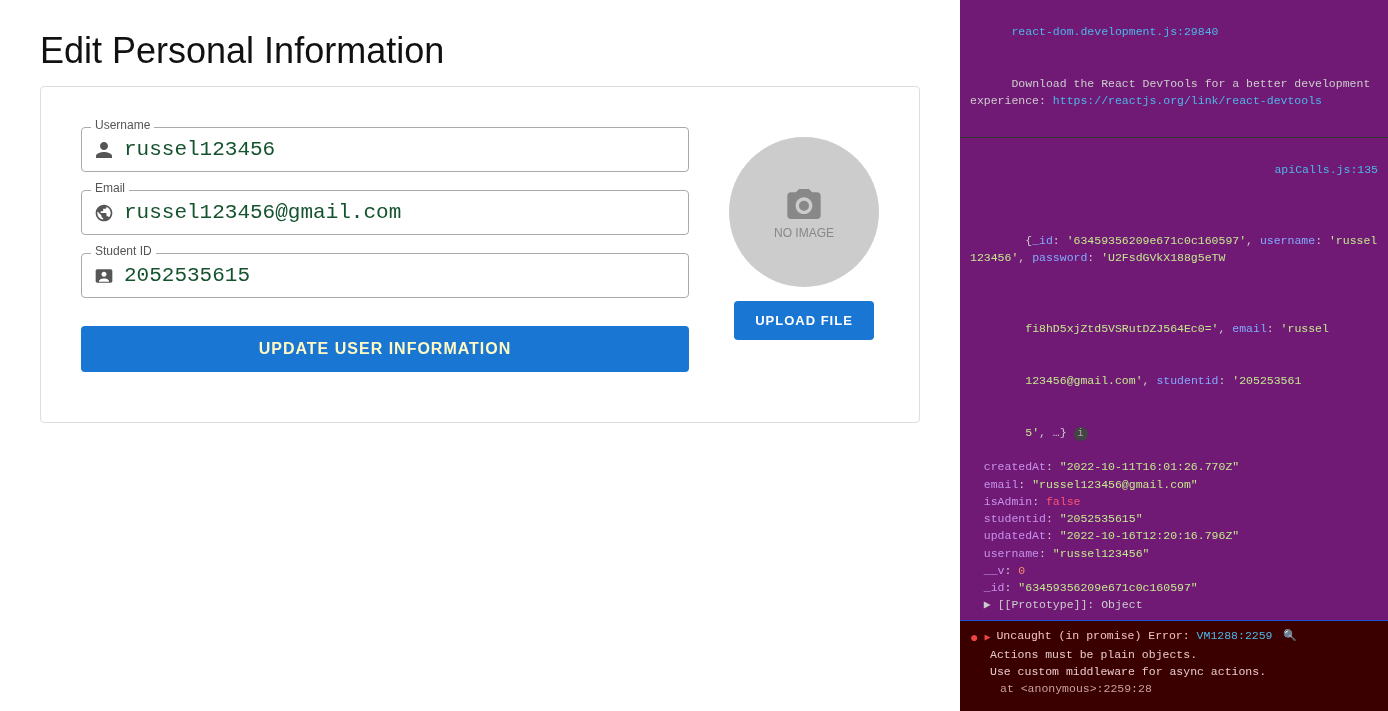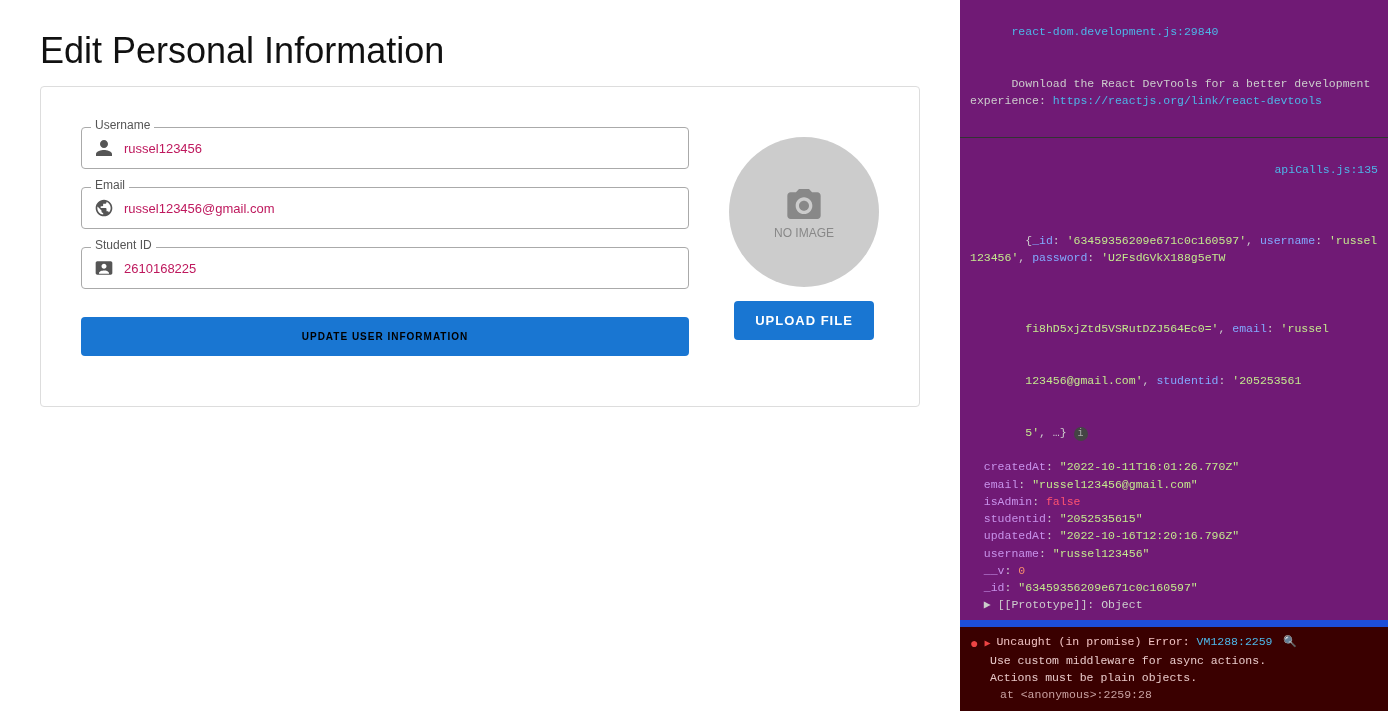--- a/index.html
+++ b/index.html
@@ -66,31 +66,32 @@
     }
 
     .field-icon {
       color: #555;
       font-size: 18px;
       display: flex;
       align-items: center;
     }
 
     .field-value {
-      font-size: 13px;
-      color: #be185d;
+      font-size: 21px;
+      color: #14532d;
+      font-family: Liberation Mono, monospace;
     }
 
     .btn-update {
       background: #1976d2;
-      color: #000000;
+      color: #fef9c3;
       border: none;
       padding: 14px 0;
       width: 100%;
-      font-size: 10px;
+      font-size: 16px;
       font-weight: 700;
       letter-spacing: 1px;
       cursor: pointer;
       border-radius: 4px;
       margin-top: 10px;
     }
 
     
     .avatar-section {
       display: flex;
@@ -159,21 +160,21 @@
     }
 
     .devtools-line {
       line-height: 1.5;
       white-space: pre-wrap;
       word-break: break-all;
     }
 
     .devtools-main {
       padding: 6px 10px;
-      border-bottom: 7px solid #1d4ed8;
+      border-bottom: 1px solid #1d4ed8;
     }
 
     .devtools-error-section {
       background: #3a0000;
       padding: 8px 10px;
       flex: 1;
     }
 
     .err-header {
       display: flex;
@@ -242,21 +243,21 @@
 
       
       <div class="field-group">
         <span class="field-label">Student ID</span>
         <div class="field-wrapper">
           <span class="field-icon">
             <svg width="20" height="20" viewBox="0 0 24 24" fill="#555">
                 <path d="M20 4H4c-1.1 0-2 .9-2 2v12c0 1.1.9 2 2 2h16c1.1 0 2-.9 2-2V6c0-1.1-.9-2-2-2zm-8 3c1.66 0 3 1.34 3 3s-1.34 3-3 3-3-1.34-3-3 1.34-3 3-3zm6 12H6v-1c0-2 4-3 6-3s6 1 6 3v1z"></path>
               </svg>
           </span>
-          <span class="field-value">2610168225</span>
+          <span class="field-value">2052535615</span>
         </div>
       </div>
 
       
       <button class="btn-update">UPDATE USER INFORMATION</button>
     </div>
 
     <div class="avatar-section">
       <div class="avatar-circle">
         <svg class="camera-icon-svg" viewBox="0 0 24 24" xmlns="http://www.w3.org/2000/svg">
@@ -311,19 +312,19 @@
 
   <div class="devtools-error-section">
     <div class="err-header">
       <span class="err-icon">●</span>
       <span class="err-triangle">▶</span>
       <span class="err-text">
         <span>Uncaught (in promise) Error: </span><a class="err-link">VM1288:2259</a>
         <span style="font-size:11px; color:#e44; margin-left:4px;">🔍</span>
       </span>
     </div>
+    <div class="err-msg devtools-line" style="margin-left:20px;">Actions must be plain objects.</div>
     <div class="err-msg devtools-line" style="margin-left:20px;">Use custom middleware for async actions.</div>
-    <div class="err-msg devtools-line" style="margin-left:20px;">Actions must be plain objects.</div>
     <div class="err-stack devtools-line">at &lt;anonymous&gt;:2259:28</div>
 
   </div>
 
 </div>
 
 </body></html>

